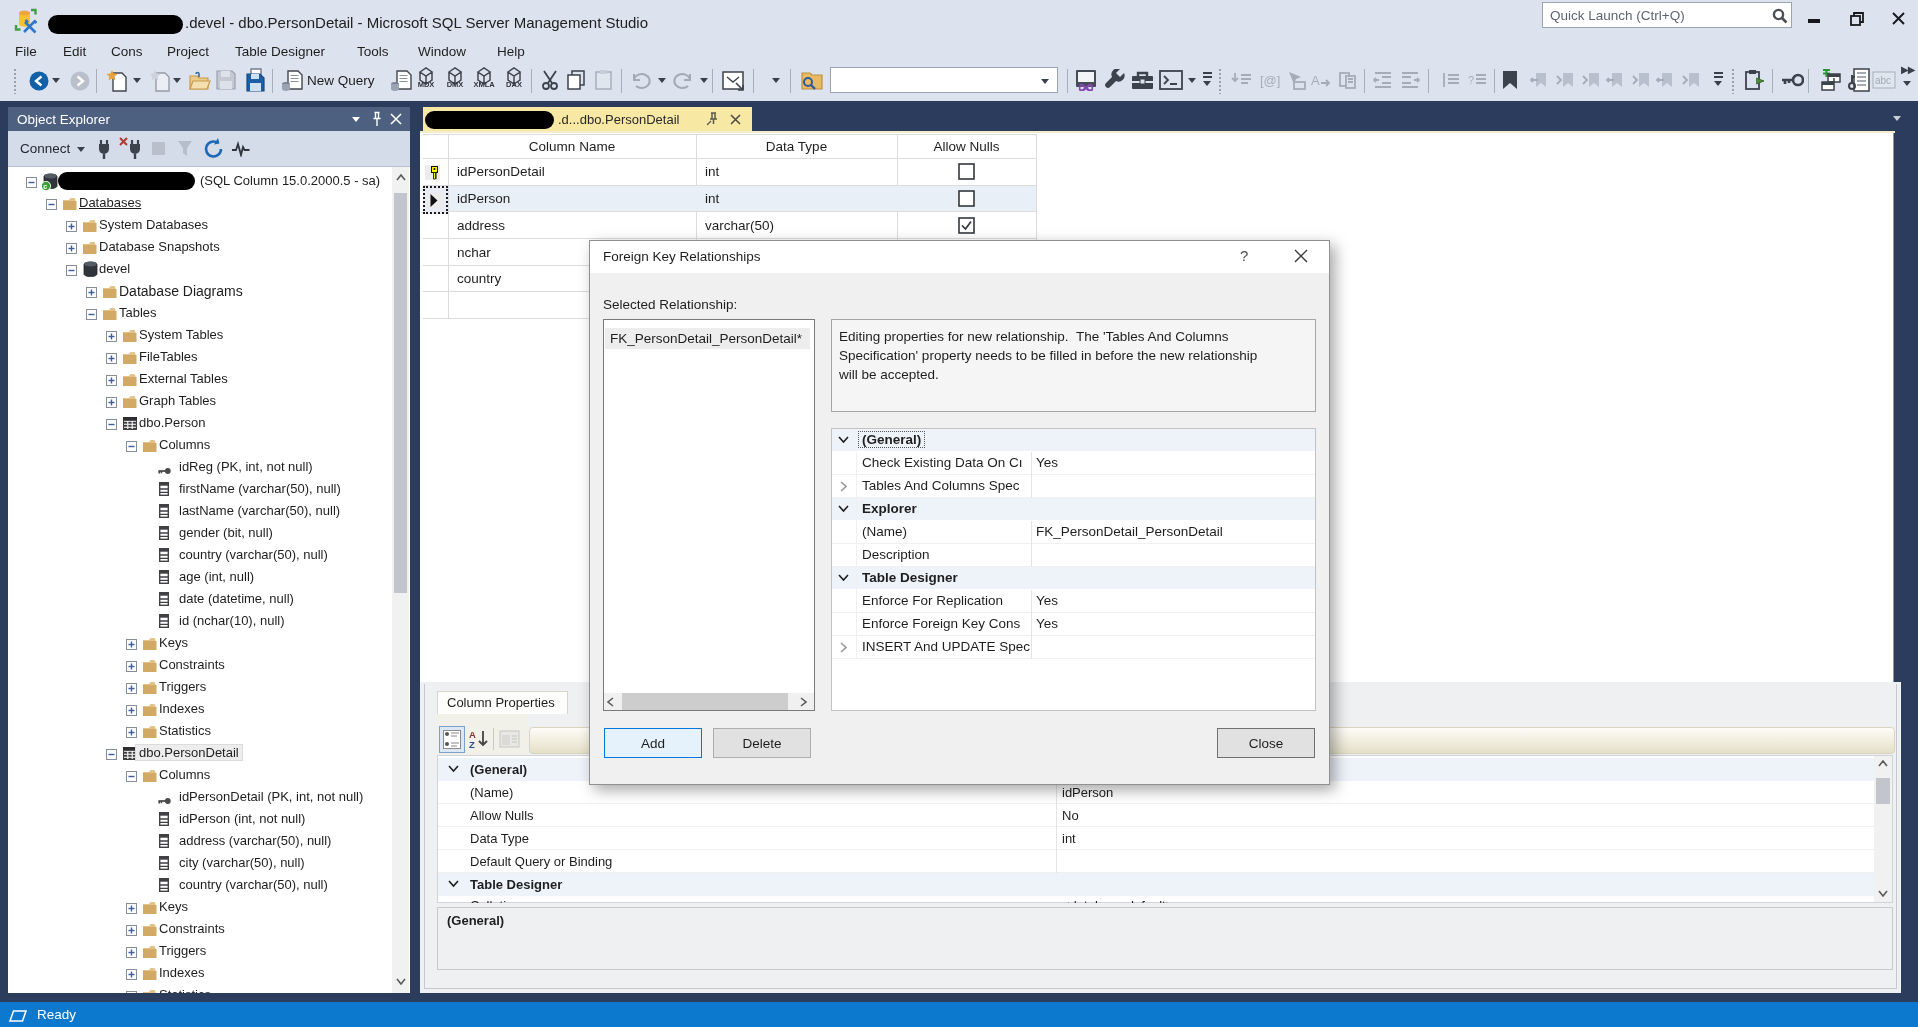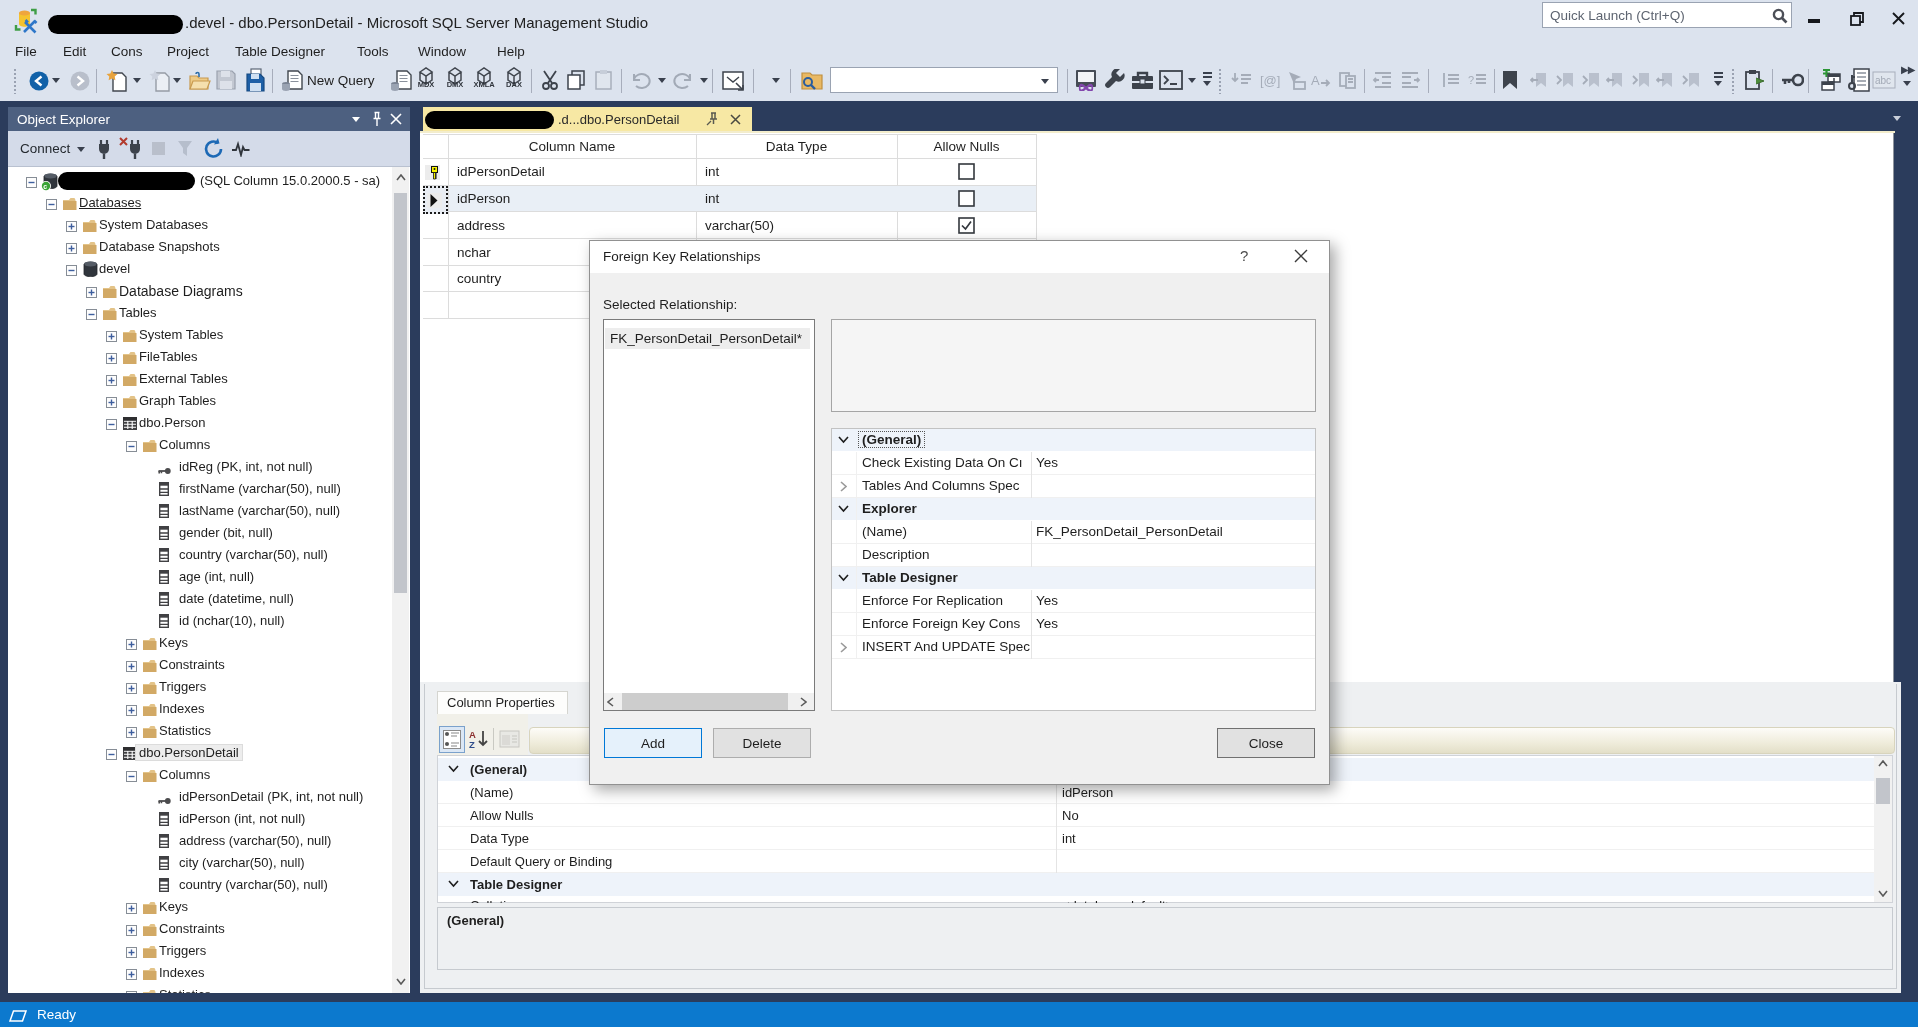--- a/index.html
+++ b/index.html
@@ -796,20 +796,21 @@
 <div class="txt" style="left:610px;top:331px;font-size:13.5px;">FK_PersonDetail_PersonDetail*</div>
 <div class="abs" style="left:604px;top:693px;width:210px;height:17px;background:#f0f0f0;"></div>
 <div class="abs" style="left:622px;top:693px;width:166px;height:17px;background:#cdcdcd;"></div>
 <svg class="abs" style="left:607px;top:697px" width="7" height="10" viewBox="0 0 7 10">
       <path d="M6 1 L1 5 L6 9" fill="none" stroke="#5a5a5a" stroke-width="1.6"></path>
     </svg>
 <svg class="abs" style="left:800px;top:697px" width="7" height="10" viewBox="0 0 7 10">
       <path d="M1 1 L6 5 L1 9" fill="none" stroke="#5a5a5a" stroke-width="1.6"></path>
     </svg>
 <div class="abs" style="left:831px;top:319px;width:485px;height:93px;background:#f5f5f5;border:1px solid #a5a5a5;"></div>
+<div class="txt" style="left:839px;top:327px;font-size:13.5px;line-height:19px;">Editing properties for new relationship.&nbsp; The 'Tables And Columns<br>Specification' property needs to be filled in before the new relationship<br>will be accepted.</div>
 <div class="abs" style="left:831px;top:428px;width:485px;height:283px;background:#fff;border:1px solid #c2c2c2;"></div>
 <div class="abs" style="left:832px;top:429px;width:483px;height:22px;background:#eef3fa;"></div>
 <svg class="abs" style="left:838px;top:436px" width="11" height="8" viewBox="0 0 11 8">
       <path d="M1 1 L5.5 6 L10 1" fill="none" stroke="#1e1e1e" stroke-width="1.6"></path>
     </svg>
 <div class="txt" style="left:862px;top:432px;font-weight:bold;font-size:13.5px;border:1px dotted #555;padding:0 3px;margin:-1px 0 0 -4px;">(General)</div>
 <div class="abs" style="left:832px;top:474px;width:483px;height:1px;background:#f0f0f0;"></div>
 <div class="abs" style="left:832px;top:452px;width:198px;height:22px;overflow:hidden;">
       <div class="txt" style="left:30px;top:3px;font-size:13.5px;">Check Existing Data On Cı</div>
     </div>

